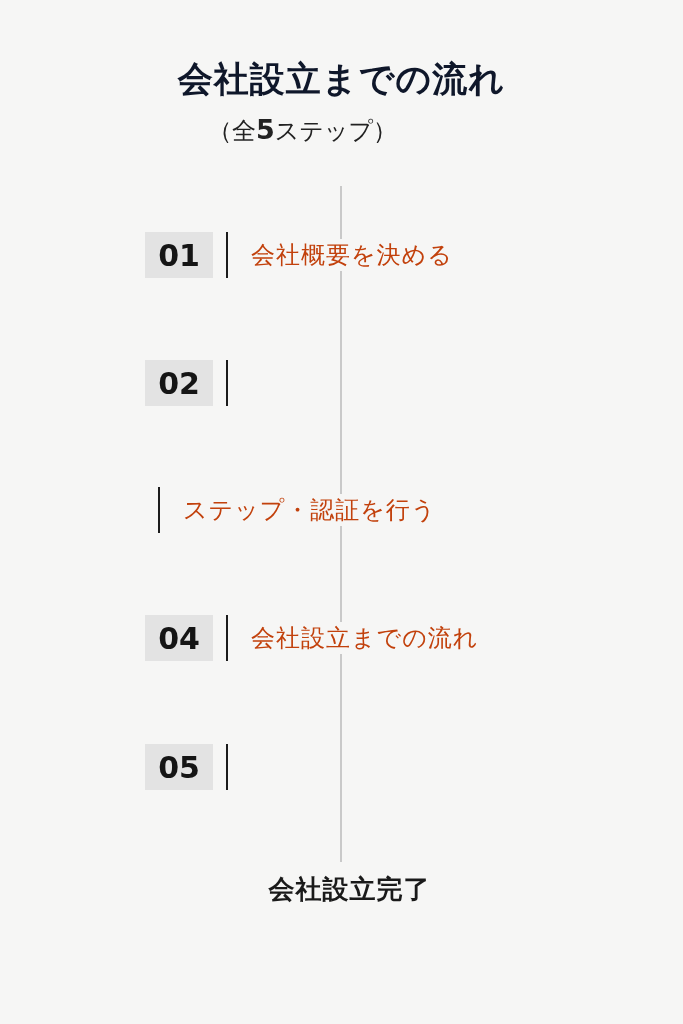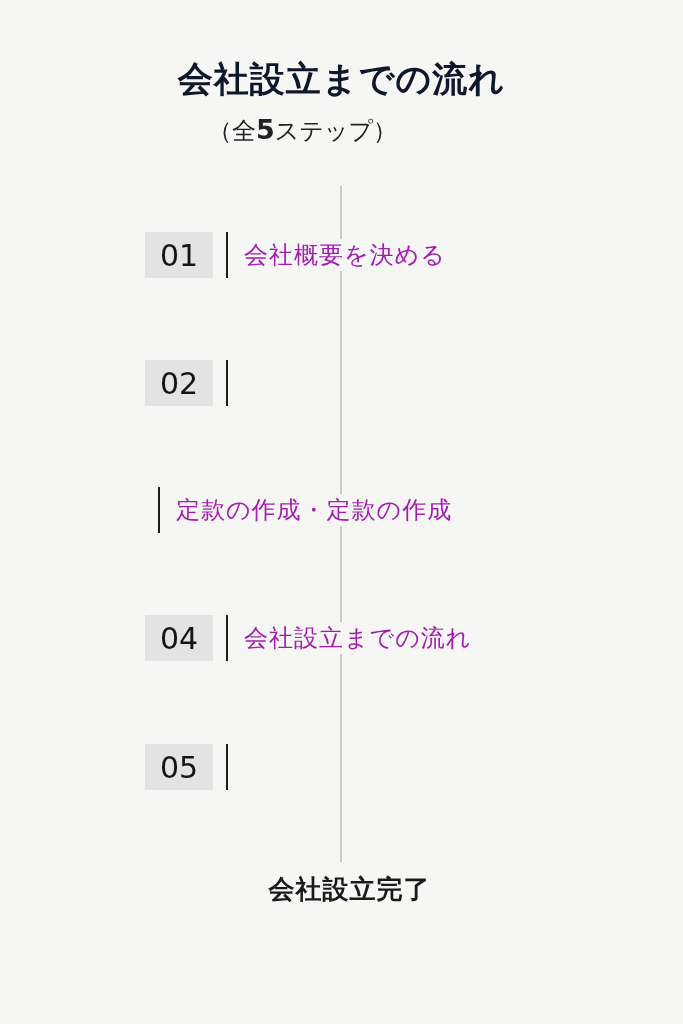--- a/index.html
+++ b/index.html
@@ -25,28 +25,28 @@
       position: absolute; left: 340px; top: 186px; width: 2px; height: 676px;
       background: #c9c9c9;
     }
     .step {
       position: absolute; left: 145px; height: 46px;
       display: flex; align-items: center;
     }
     .num {
       width: 68px; height: 46px; background: #e3e3e3;
       display: flex; align-items: center; justify-content: center;
-      font-size: 30px; font-weight: normal; color: #151515;
+      font-size: 30px; font-weight: bold; color: #151515;
       font-family: "DejaVu Sans", sans-serif;
     }
     .divider {
       width: 2px; height: 46px; background: #1c1c1c; margin-left: 13px;
     }
     .label {
-      margin-left: 16px; font-size: 24px; color: #a21caf;
+      margin-left: 23px; font-size: 24px; color: #c2410c;
       background: #f6f6f5; padding-right: 4px; white-space: nowrap;
       letter-spacing: 1px;
     }
     .final {
       position: absolute; left: 8px; width: 683px; top: 872px;
       text-align: center; font-size: 26px; font-weight: bold; color: #1a1a1a;
       letter-spacing: 1px;
     }
   </style>
 </head>
@@ -65,21 +65,21 @@
   <div class="label">会社概要を決める</div>
 </div>
 
 <div class="step" style="top:360px">
   <div class="num">02</div>
   <div class="divider"></div>
 </div>
 
 <div class="step" style="top:487px">
   <div class="divider"></div>
-  <div class="label">定款の作成・定款の作成</div>
+  <div class="label">ステップ・認証を行う</div>
 </div>
 
 <div class="step" style="top:615px">
   <div class="num">04</div>
   <div class="divider"></div>
   <div class="label">会社設立までの流れ</div>
 </div>
 
 <div class="step" style="top:744px">
   <div class="num">05</div>

